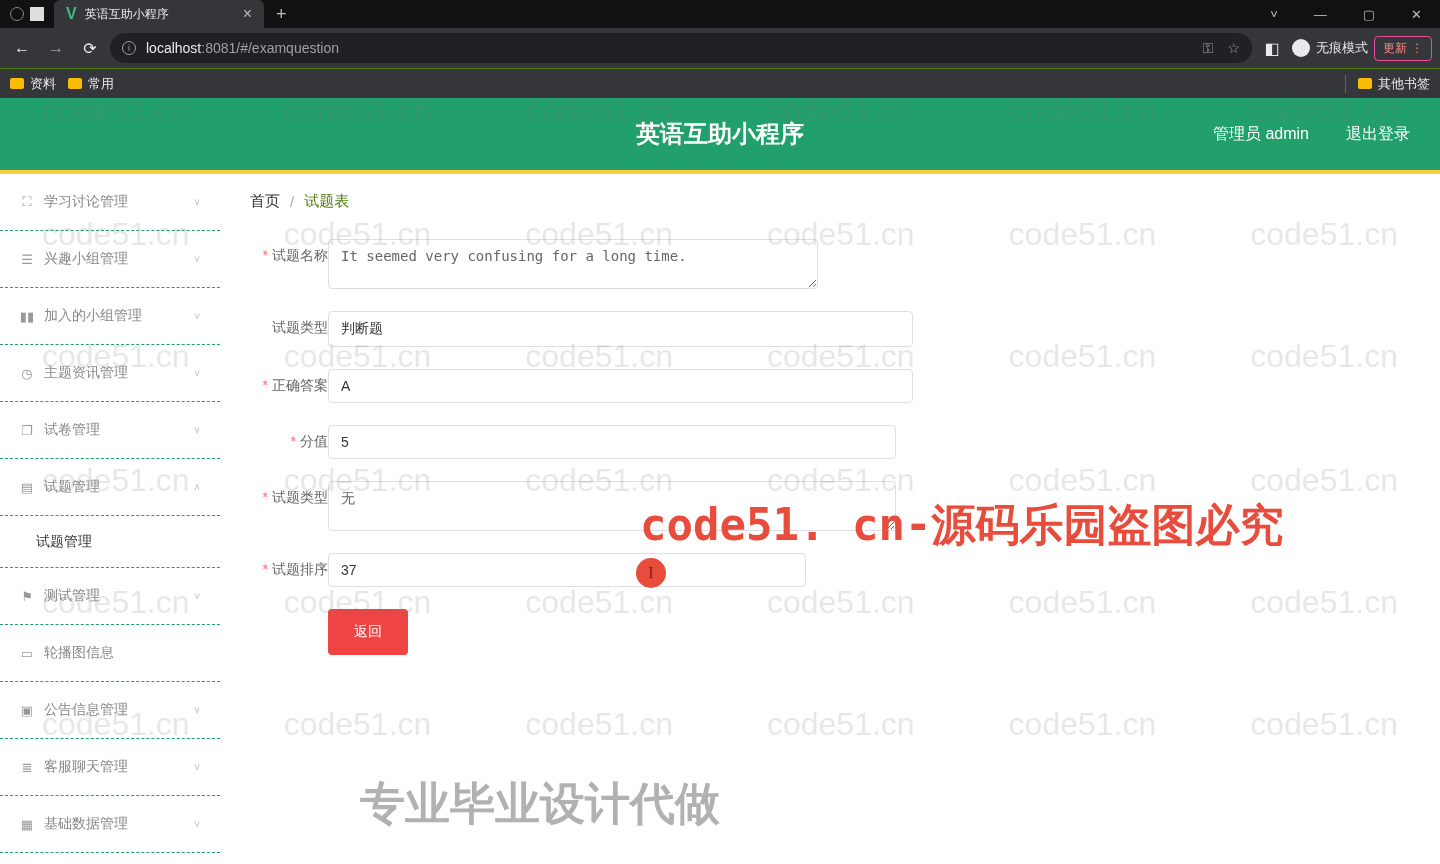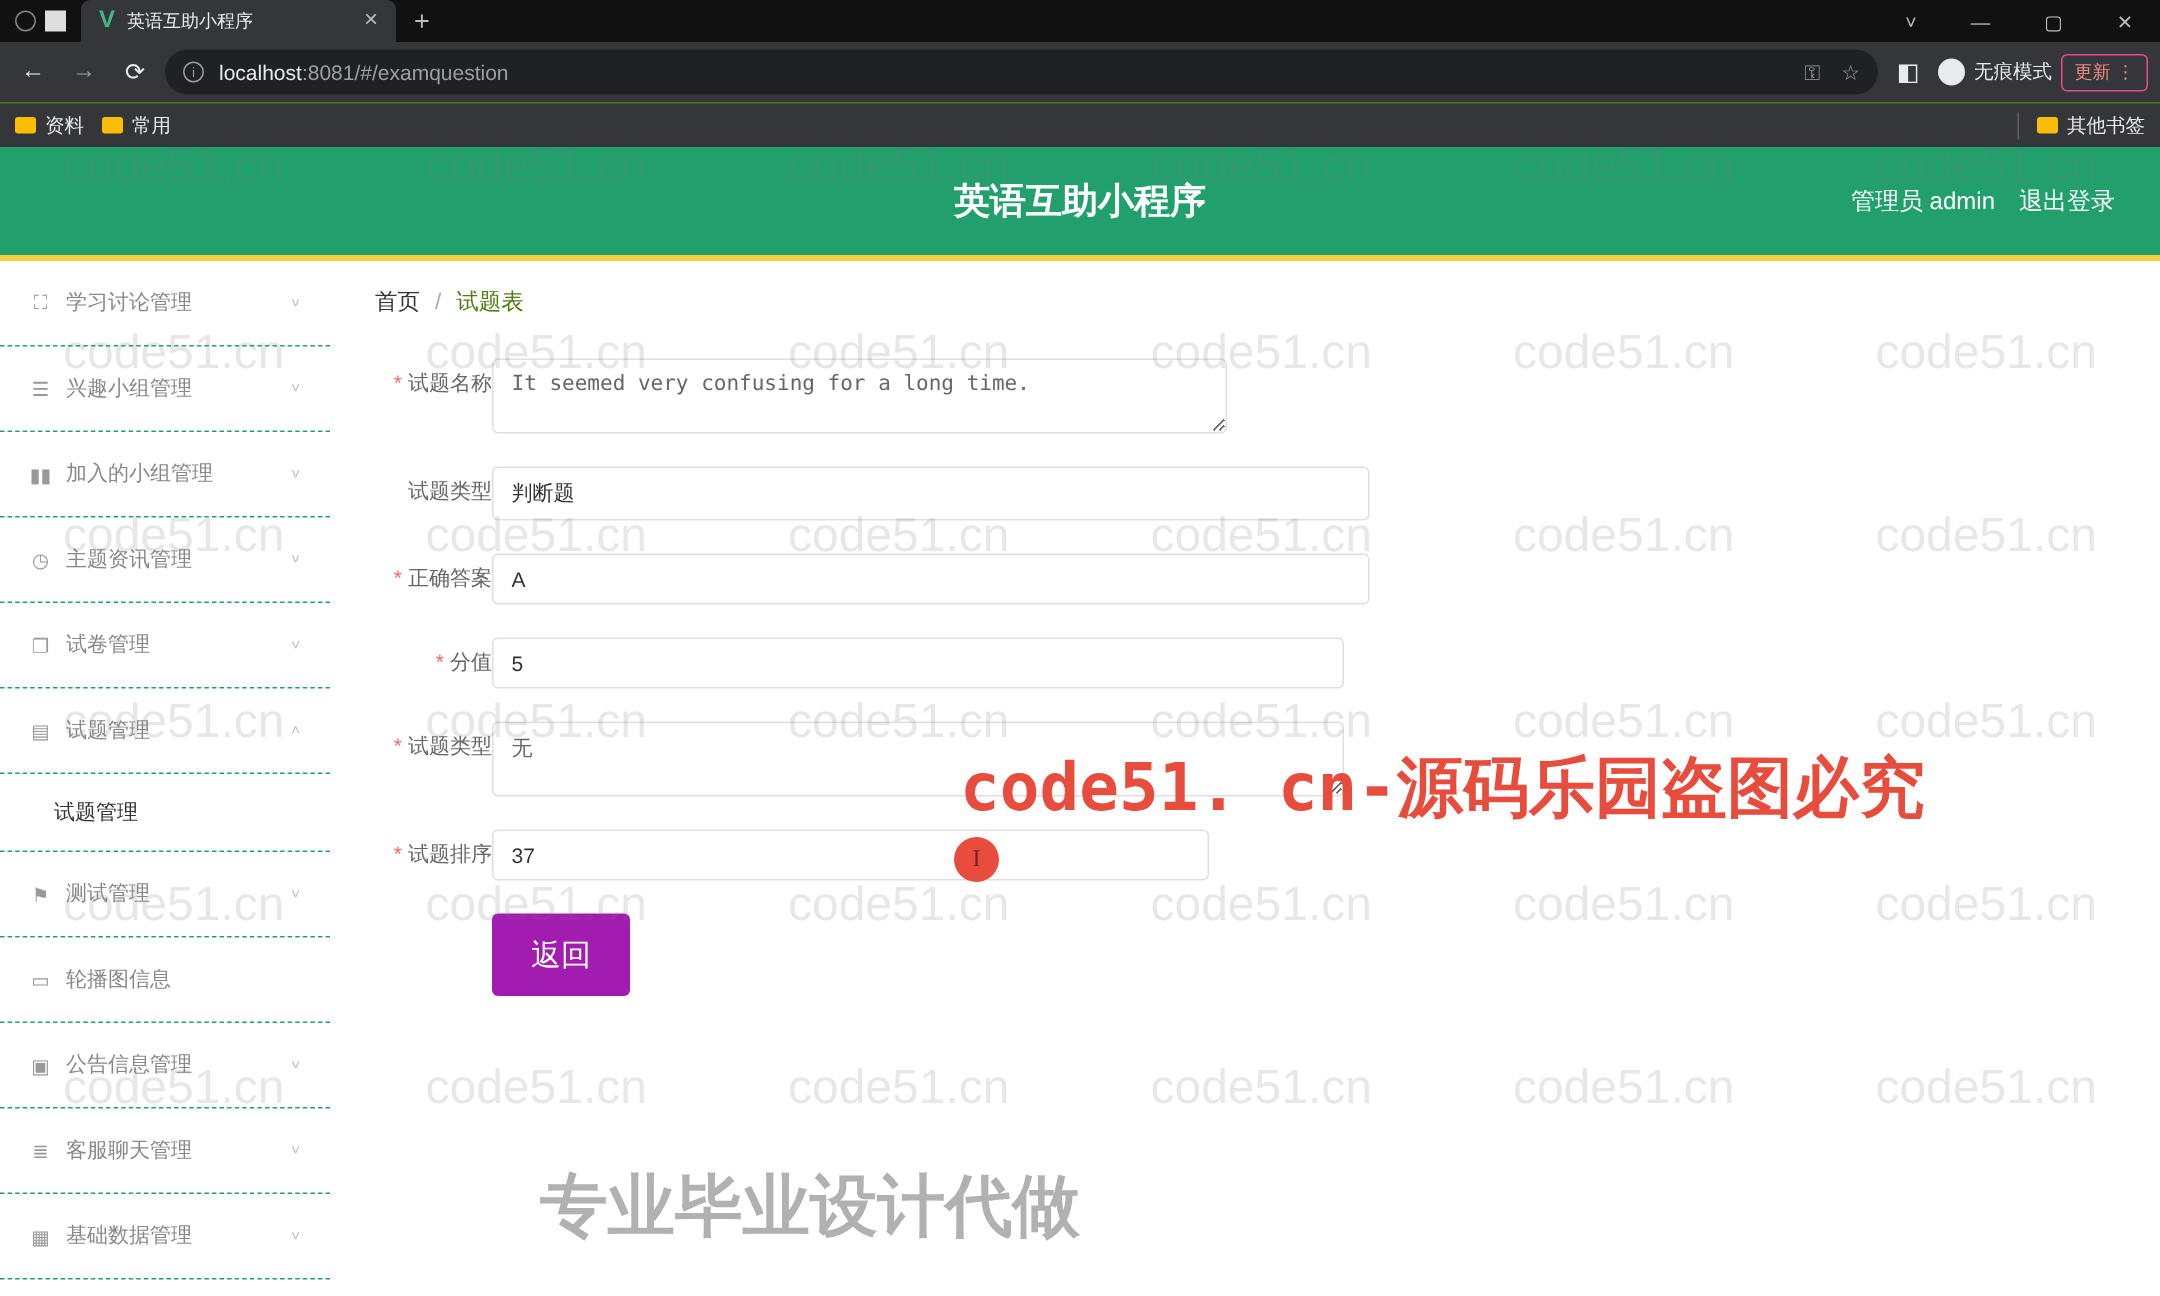--- a/index.html
+++ b/index.html
@@ -31,21 +31,21 @@
 .update-btn{border:1px solid #ec4899;color:#f28b82;border-radius:4px;padding:3px 8px;font-size:12px;display:flex;align-items:center;gap:4px;}
 .bmbar{display:flex;align-items:center;height:30px;background:#35363a;border-top:1px solid #4d7c0f;padding:0 10px;gap:12px;font-size:13px;color:#e8eaed;}
 .bm{display:flex;align-items:center;gap:6px;cursor:pointer;}
 .bm-folder{width:14px;height:11px;background:#fbbc04;border-radius:2px;}
 .bm-other{margin-left:auto;border-left:1px solid #5f6368;padding-left:12px;display:flex;align-items:center;gap:6px;}
 
 
 .app{width:1440px;height:766px;background:#fff;position:relative;}
 .header{height:72px;background:#22a06b;color:#fff;display:flex;align-items:center;position:relative;}
 .header-title{position:absolute;left:50%;transform:translateX(-50%);font-size:24px;font-weight:bold;}
-.header-right{margin-left:auto;display:flex;gap:16px;padding-right:30px;font-size:16px;}
+.header-right{margin-left:auto;display:flex;gap:37px;padding-right:30px;font-size:16px;}
 .yellow-strip{height:4px;background:#f4d03f;}
 
 .body{display:flex;height:690px;background:#fff;}
 .sidebar{width:220px;background:#fff;padding-top:0;}
 .sb-item{display:flex;align-items:center;height:57px;padding:0 20px;color:#888;font-size:14px;cursor:pointer;position:relative;border-bottom:1.5px dashed #22a06b;gap:10px;}
 .sb-item .chev{margin-left:auto;font-size:10px;color:#bbb;}
 .sb-icon{width:14px;height:14px;display:inline-flex;align-items:center;justify-content:center;font-size:13px;color:#999;}
 .sb-sub{height:52px;display:flex;align-items:center;padding-left:36px;color:#333;font-size:14px;cursor:pointer;border-bottom:1.5px dashed #22a06b;}
 
 .main{flex:1;padding:18px 30px;position:relative;}
@@ -56,21 +56,21 @@
 
 .form-row{display:flex;align-items:flex-start;margin-bottom:22px;}
 .form-label{width:78px;text-align:right;color:#666;font-size:14px;padding-top:8px;}
 .form-label .req{color:#f56c6c;margin-right:4px;}
 .form-input,.form-textarea,.form-select{border:1px solid #dcdfe6;border-radius:4px;padding:8px 12px;font-size:14px;color:#333;background:#fff;font-family:inherit;}
 .form-textarea{resize:both;font-family:monospace;color:#666;}
 .w490{width:490px;}
 .w585{width:585px;}
 .w568{width:568px;}
 .w478{width:478px;}
-.btn-return{background:#a21caf;color:#fff;border:none;border-radius:4px;padding:14px 26px;font-size:20px;cursor:pointer;margin-left:78px;}
+.btn-return{background:#ef4444;color:#fff;border:none;border-radius:4px;padding:14px 26px;font-size:14px;cursor:pointer;margin-left:78px;}
 
 
 .wm{position:absolute;pointer-events:none;z-index:1;}
 .wm-row{position:absolute;left:0;width:1440px;display:flex;justify-content:space-around;color:rgba(120,120,120,0.18);font-size:32px;font-weight:500;font-family:monospace;gap:10px;}
 .wm-red{position:absolute;color:#e74c3c;font-size:44px;font-weight:bold;font-family:"SimSun",monospace;left:420px;top:322px;z-index:5;}
 .wm-gray{position:absolute;color:rgba(100,100,100,0.5);font-size:45px;font-weight:bold;left:140px;top:600px;z-index:5;}
 .cursor-dot{position:absolute;width:30px;height:30px;background:#e74c3c;border-radius:50%;left:416px;top:384px;z-index:6;display:flex;align-items:center;justify-content:center;color:#7a1f1f;font-family:serif;font-size:16px;}
 </style>
 </head>
 <body>

